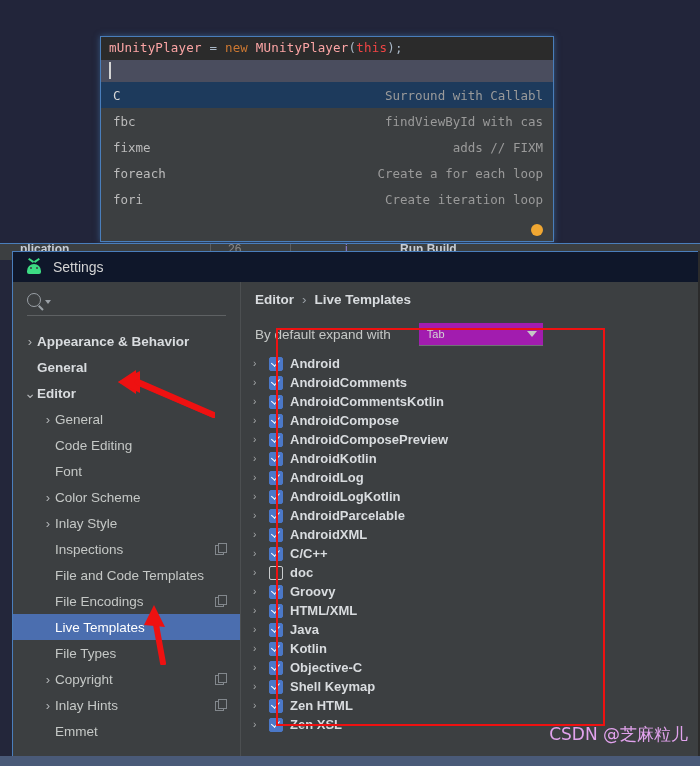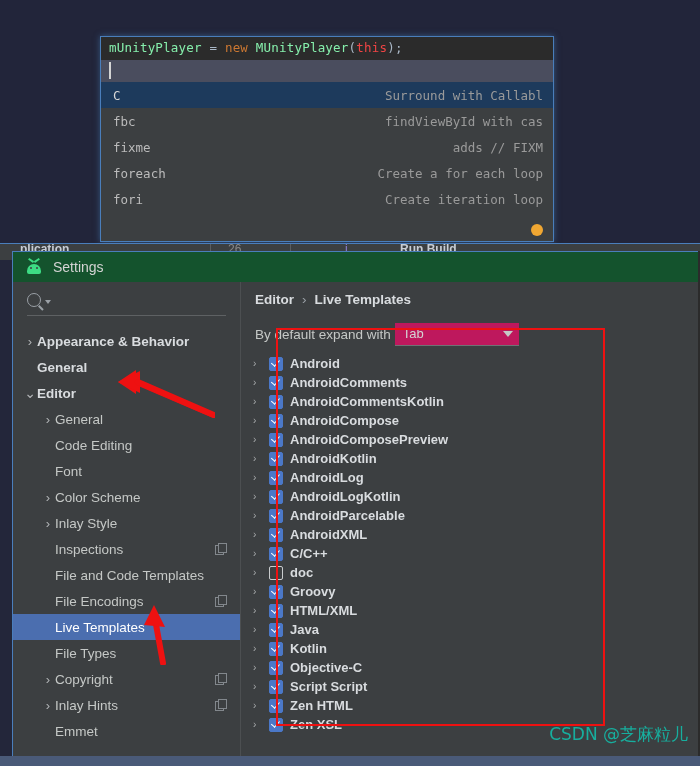--- a/index.html
+++ b/index.html
@@ -19,21 +19,21 @@
     position:absolute;left:100px;top:36px;width:452px;height:204px;
     background:#3c3f41;border:1px solid #4a7ebb;overflow:hidden;
     box-shadow:0 0 6px rgba(70,130,190,.55);
   }
   #code-line{
     height:20px;background:#2b2b2b;color:#a9b7c6;
     font-family:"DejaVu Sans Mono", monospace;font-size:12.5px;
     padding:3px 0 0 8px;white-space:nowrap;letter-spacing:.2px;
   }
   #code-line .kw{color:#cc7832;}
-  #code-line .ident{color:#86efac;}
+  #code-line .ident{color:#fca5a5;}
   #code-line .op{color:#a9b7c6;}
   #code-line .this{color:#ef4444;}
   #caret-line{height:22px;background:#4a4d5e;position:relative;}
   #caret-line .caret{position:absolute;left:8px;top:2px;width:2px;height:17px;background:#d4d4d4;}
 
   .cc-list{background:#3c3f41;}
   .cc-row{
     height:26px;display:flex;align-items:center;justify-content:space-between;
     padding:0 10px 0 12px;color:#bbbbbb;
     font-family:"DejaVu Sans Mono", monospace;font-size:12.5px;white-space:nowrap;
@@ -60,21 +60,21 @@
   #ide-strip .div1{position:absolute;left:210px;top:0;width:1px;height:16px;background:#5a5d60;}
   #ide-strip .div2{position:absolute;left:290px;top:0;width:1px;height:16px;background:#5a5d60;}
 
   
   #settings-dialog{
     position:absolute;left:12px;top:251px;width:688px;height:515px;
     background:#3c3f41;border:1px solid #4a7ebb;
     display:flex;flex-direction:column;overflow:hidden;
   }
   #dlg-title{height:30px;display:flex;align-items:center;gap:10px;padding-left:12px;
-    background:#14532d;flex:0 0 auto;}
+    background:#0f172a;flex:0 0 auto;}
   #dlg-title .label{color:#d4d4d4;font-size:14px;}
   .android-icon{width:18px;height:13px;position:relative;display:inline-block;}
   .android-icon .body{position:absolute;left:2px;top:3px;width:14px;height:10px;
     background:#3ddc84;border-radius:7px 7px 2px 2px;}
   .android-icon .a1{position:absolute;left:2px;top:0;width:6px;height:2px;background:#3ddc84;
     transform:rotate(35deg);transform-origin:right bottom;}
   .android-icon .a2{position:absolute;right:2px;top:0;width:6px;height:2px;background:#3ddc84;
     transform:rotate(-35deg);transform-origin:left bottom;}
   .android-icon .e1,.android-icon .e2{position:absolute;top:6px;width:2px;height:2px;
     background:#3c3f41;border-radius:50%;}
@@ -109,44 +109,44 @@
 
   
   #right-pane{flex:1;background:#3c3f41;display:flex;flex-direction:column;min-width:0;
     border-left:1px solid #4c4f51;}
   #breadcrumb{height:34px;display:flex;align-items:center;gap:8px;padding-left:14px;
     color:#d9dcdf;font-size:13.5px;font-weight:700;}
   #breadcrumb .sep{color:#9aa0a6;font-weight:400;}
   #expand-row{height:36px;display:flex;align-items:center;gap:4px;padding-left:14px;}
   #expand-row .lbl{color:#c5c8c6;font-size:13.5px;}
   #expand-select{
-    width:110px;height:22px;background:#be185d;border:none;border-bottom:1px solid #6f7375;
+    width:110px;height:22px;background:#a21caf;border:none;border-bottom:1px solid #6f7375;
     display:flex;align-items:center;justify-content:space-between;padding:0 6px 0 8px;
-    color:#d4d4d4;font-size:13px;
+    color:#d4d4d4;font-size:11px;margin-left:24px;
   }
   #expand-select .tri{width:0;height:0;border-left:5px solid transparent;border-right:5px solid transparent;
     border-top:6px solid #c5c8c6;}
 
   #tpl-list{flex:1;background:#3c3f41;overflow:hidden;padding-top:2px;}
   .tpl-row{height:19px;display:flex;align-items:center;gap:7px;padding-left:12px;color:#d9dcdf;
     font-size:13px;font-weight:700;white-space:nowrap;}
   .tpl-row .arw{color:#a8abad;font-size:10px;width:9px;flex:0 0 9px;font-weight:400;}
   .cb{width:12px;height:12px;border-radius:2px;flex:0 0 12px;position:relative;}
   .cb.on{background:#4b78c8;border:1px solid #4b78c8;}
   .cb.on::after{content:"";position:absolute;left:3px;top:0px;width:3.5px;height:7px;
     border:solid #ffffff;border-width:0 1.7px 1.7px 0;transform:rotate(42deg);}
   .cb.off{background:#3c3f41;border:1.5px solid #c9ccce;}
 
   
   #red-box{position:absolute;left:276px;top:328px;width:325px;height:394px;
     border:2px solid #ee1111;pointer-events:none;}
   .annot-arrow{position:absolute;pointer-events:none;}
 
   
-  #watermark{position:absolute;right:12px;bottom:20px;color:#14b8a6;font-size:17px;
+  #watermark{position:absolute;right:12px;bottom:20px;color:#f0abfc;font-size:17px;
     font-family:"DejaVu Sans", sans-serif;opacity:.92;}
 
   #bottom-bar{position:absolute;left:0;bottom:0;width:700px;height:10px;background:#4a5a78;}
   #right-edge{position:absolute;right:0;top:251px;width:2px;height:515px;background:#2b2b2b;}
 </style>
 </head>
 <body>
 
 <div id="ide-bg">
   <div class="navy"></div>
@@ -400,21 +400,21 @@
             <span>Kotlin</span>
           </div>
           <div class="tpl-row">
             <span class="arw">›</span>
             <span class="cb on"></span>
             <span>Objective-C</span>
           </div>
           <div class="tpl-row">
             <span class="arw">›</span>
             <span class="cb on"></span>
-            <span>Script Script</span>
+            <span>Shell Keymap</span>
           </div>
           <div class="tpl-row">
             <span class="arw">›</span>
             <span class="cb on"></span>
             <span>Zen HTML</span>
           </div>
           <div class="tpl-row">
             <span class="arw">›</span>
             <span class="cb on"></span>
             <span>Zen XSL</span>

